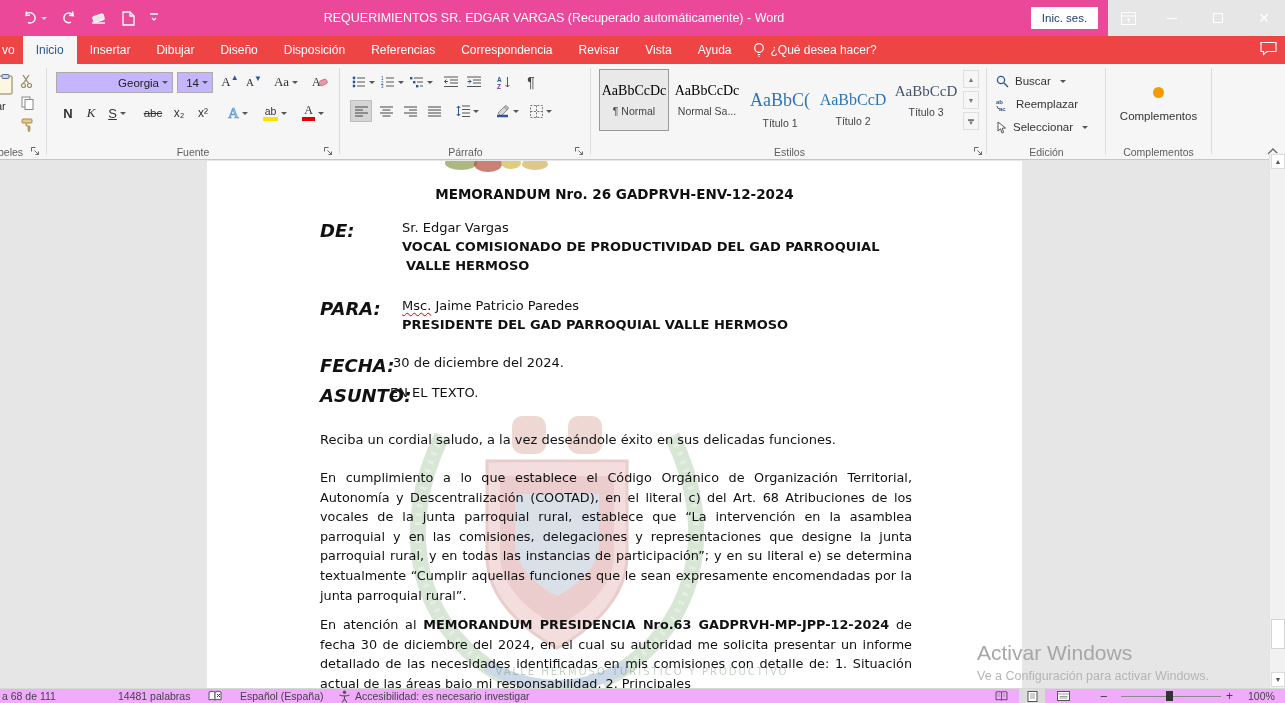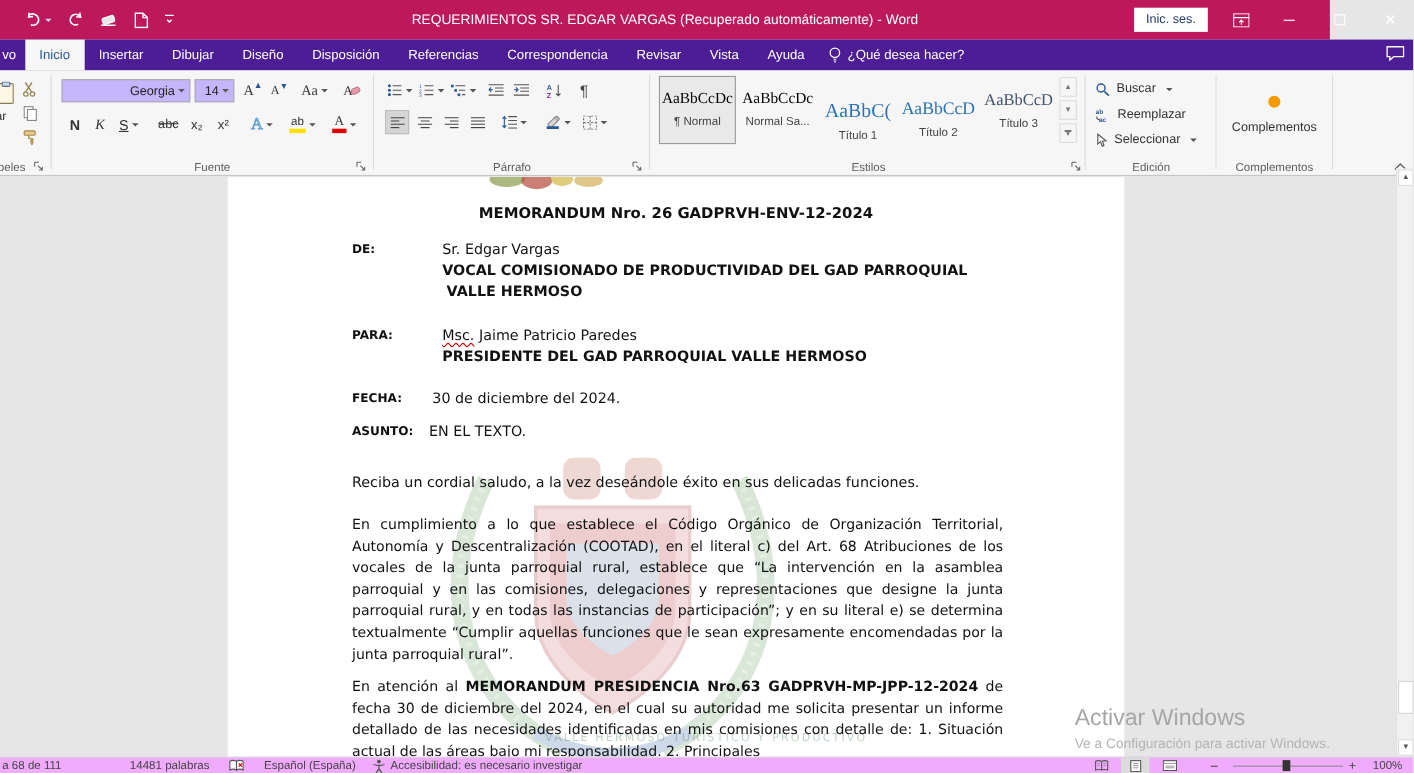--- a/index.html
+++ b/index.html
@@ -1,33 +1,33 @@
 <!DOCTYPE html>
 <html><head>
 <meta charset="utf-8">
 <style>
   * { margin:0; padding:0; box-sizing:border-box; }
   html,body { width:1285px; height:703px; overflow:hidden; background:#e6e6e6;
               font-family:"Liberation Sans", sans-serif; }
   #app { position:relative; width:1285px; height:703px; overflow:hidden; background:#e6e6e6; }
 
   
-  #titlebar { position:absolute; left:0; top:0; width:1209px; height:36px; background:#be185d; color:#fff;padding-left:23px; }
+  #titlebar { position:absolute; left:0; top:0; width:1108px; height:36px; background:#ec4899; color:#fff;padding-left:23px; }
   .qat { position:absolute; left:22px; top:0; height:36px; display:flex; align-items:center; gap:14px; }
   .qat .qbtn { display:flex; align-items:center; color:#fff; font-size:15px; }
   .titletext { position:absolute; left:0; right:0; top:0; height:36px; display:flex; align-items:center; justify-content:center;
                font-size:12.5px; color:#fff; pointer-events:none; }
   .signin { position:absolute; left:1031px; top:7px; width:67px; height:22px; background:#fff; color:#1e3c6e;
             font-size:11.5px; display:flex; align-items:center; justify-content:center; }
   .winbtn { position:absolute; top:0; width:40px; height:36px; display:flex; align-items:center; justify-content:center;
             color:#fff; font-size:14px; }
   .maxbox { width:10px; height:10px; border:1px solid #fff; display:inline-block; }
 
   
-  #tabrow { position:absolute; left:0; top:36px; width:1285px; height:28px; background:#4c1d95; display:flex; align-items:stretch; }
+  #tabrow { position:absolute; left:0; top:36px; width:1285px; height:28px; background:#ef4444; display:flex; align-items:stretch; }
   .ftab { color:#fff; font-size:12px; display:flex; align-items:center; padding:0 13px; }
   .ftab.partial { padding:0 8px 0 2px; }
   .ftab.sel { background:#f6f6f6; color:#2b579a; }
   .tellme { color:#fff; font-size:12px; display:flex; align-items:center; gap:6px; padding:0 8px; }
   .tabcomment { position:absolute; right:8px; top:5px; }
 
   
   #ribbon { position:absolute; left:0; top:64px; width:1285px; height:96px; background:#f6f6f6; border-bottom:1px solid #c6c6c6; }
   .gsep { position:absolute; top:4px; height:86px; width:1px; background:#dcdcdc; }
   .grp { position:absolute; top:0; height:96px; }
@@ -47,21 +47,21 @@
   .stylecard .prev { font-family:"Liberation Serif", serif; font-size:14px; color:#000; white-space:nowrap; }
   .stylecard .prev.blue { color:#2e74b5;margin-top:18px; }
   .stylecard .nm { font-size:10.5px; color:#444; white-space:nowrap; }
   .edrow { position:absolute; left:8px; display:flex; align-items:center; gap:6px; font-size:11.5px; color:#333; height:18px; }
 
   
   #docarea { position:absolute; left:0; top:161px; width:1285px; height:527px; background:#e6e6e6; }
   .page { position:absolute; left:207px; top:0; width:815px; height:527px; background:#fff; overflow:hidden; }
   .docfont { font-family:"DejaVu Sans", sans-serif; color:#111; }
   .dtitle { position:absolute; left:0; top:25px; width:815px; text-align:center; font-weight:bold; font-size:13.5px; }
-  .flabel { position:absolute; left:113px; font-weight:bold; font-size:11px; }
+  .flabel { position:absolute; left:113px; font-weight:bold; font-size:18px;font-style:italic; }
   .fval  { position:absolute; font-size:13px; }
   .bold  { font-weight:bold; }
   .squiggle { text-decoration:underline wavy #d20000 1px; text-underline-offset:2px; }
   .jpara { position:absolute; left:113px; width:592px; font-size:12.8px; line-height:19.6px; text-align:justify; }
   .wmark { position:absolute; pointer-events:none; }
   .wmtext { position:absolute; left:225px; top:505px; width:420px; text-align:center; font-size:10px; letter-spacing:2px;
             color:rgba(90,140,95,0.38); pointer-events:none; }
   .activate1 { position:absolute; left:977px; top:480px; font-size:21px; color:#a6a6a6; font-family:"Liberation Sans", sans-serif;}
   .activate2 { position:absolute; left:977px; top:508px; font-size:12.5px; color:#b4b4b4; }
 

